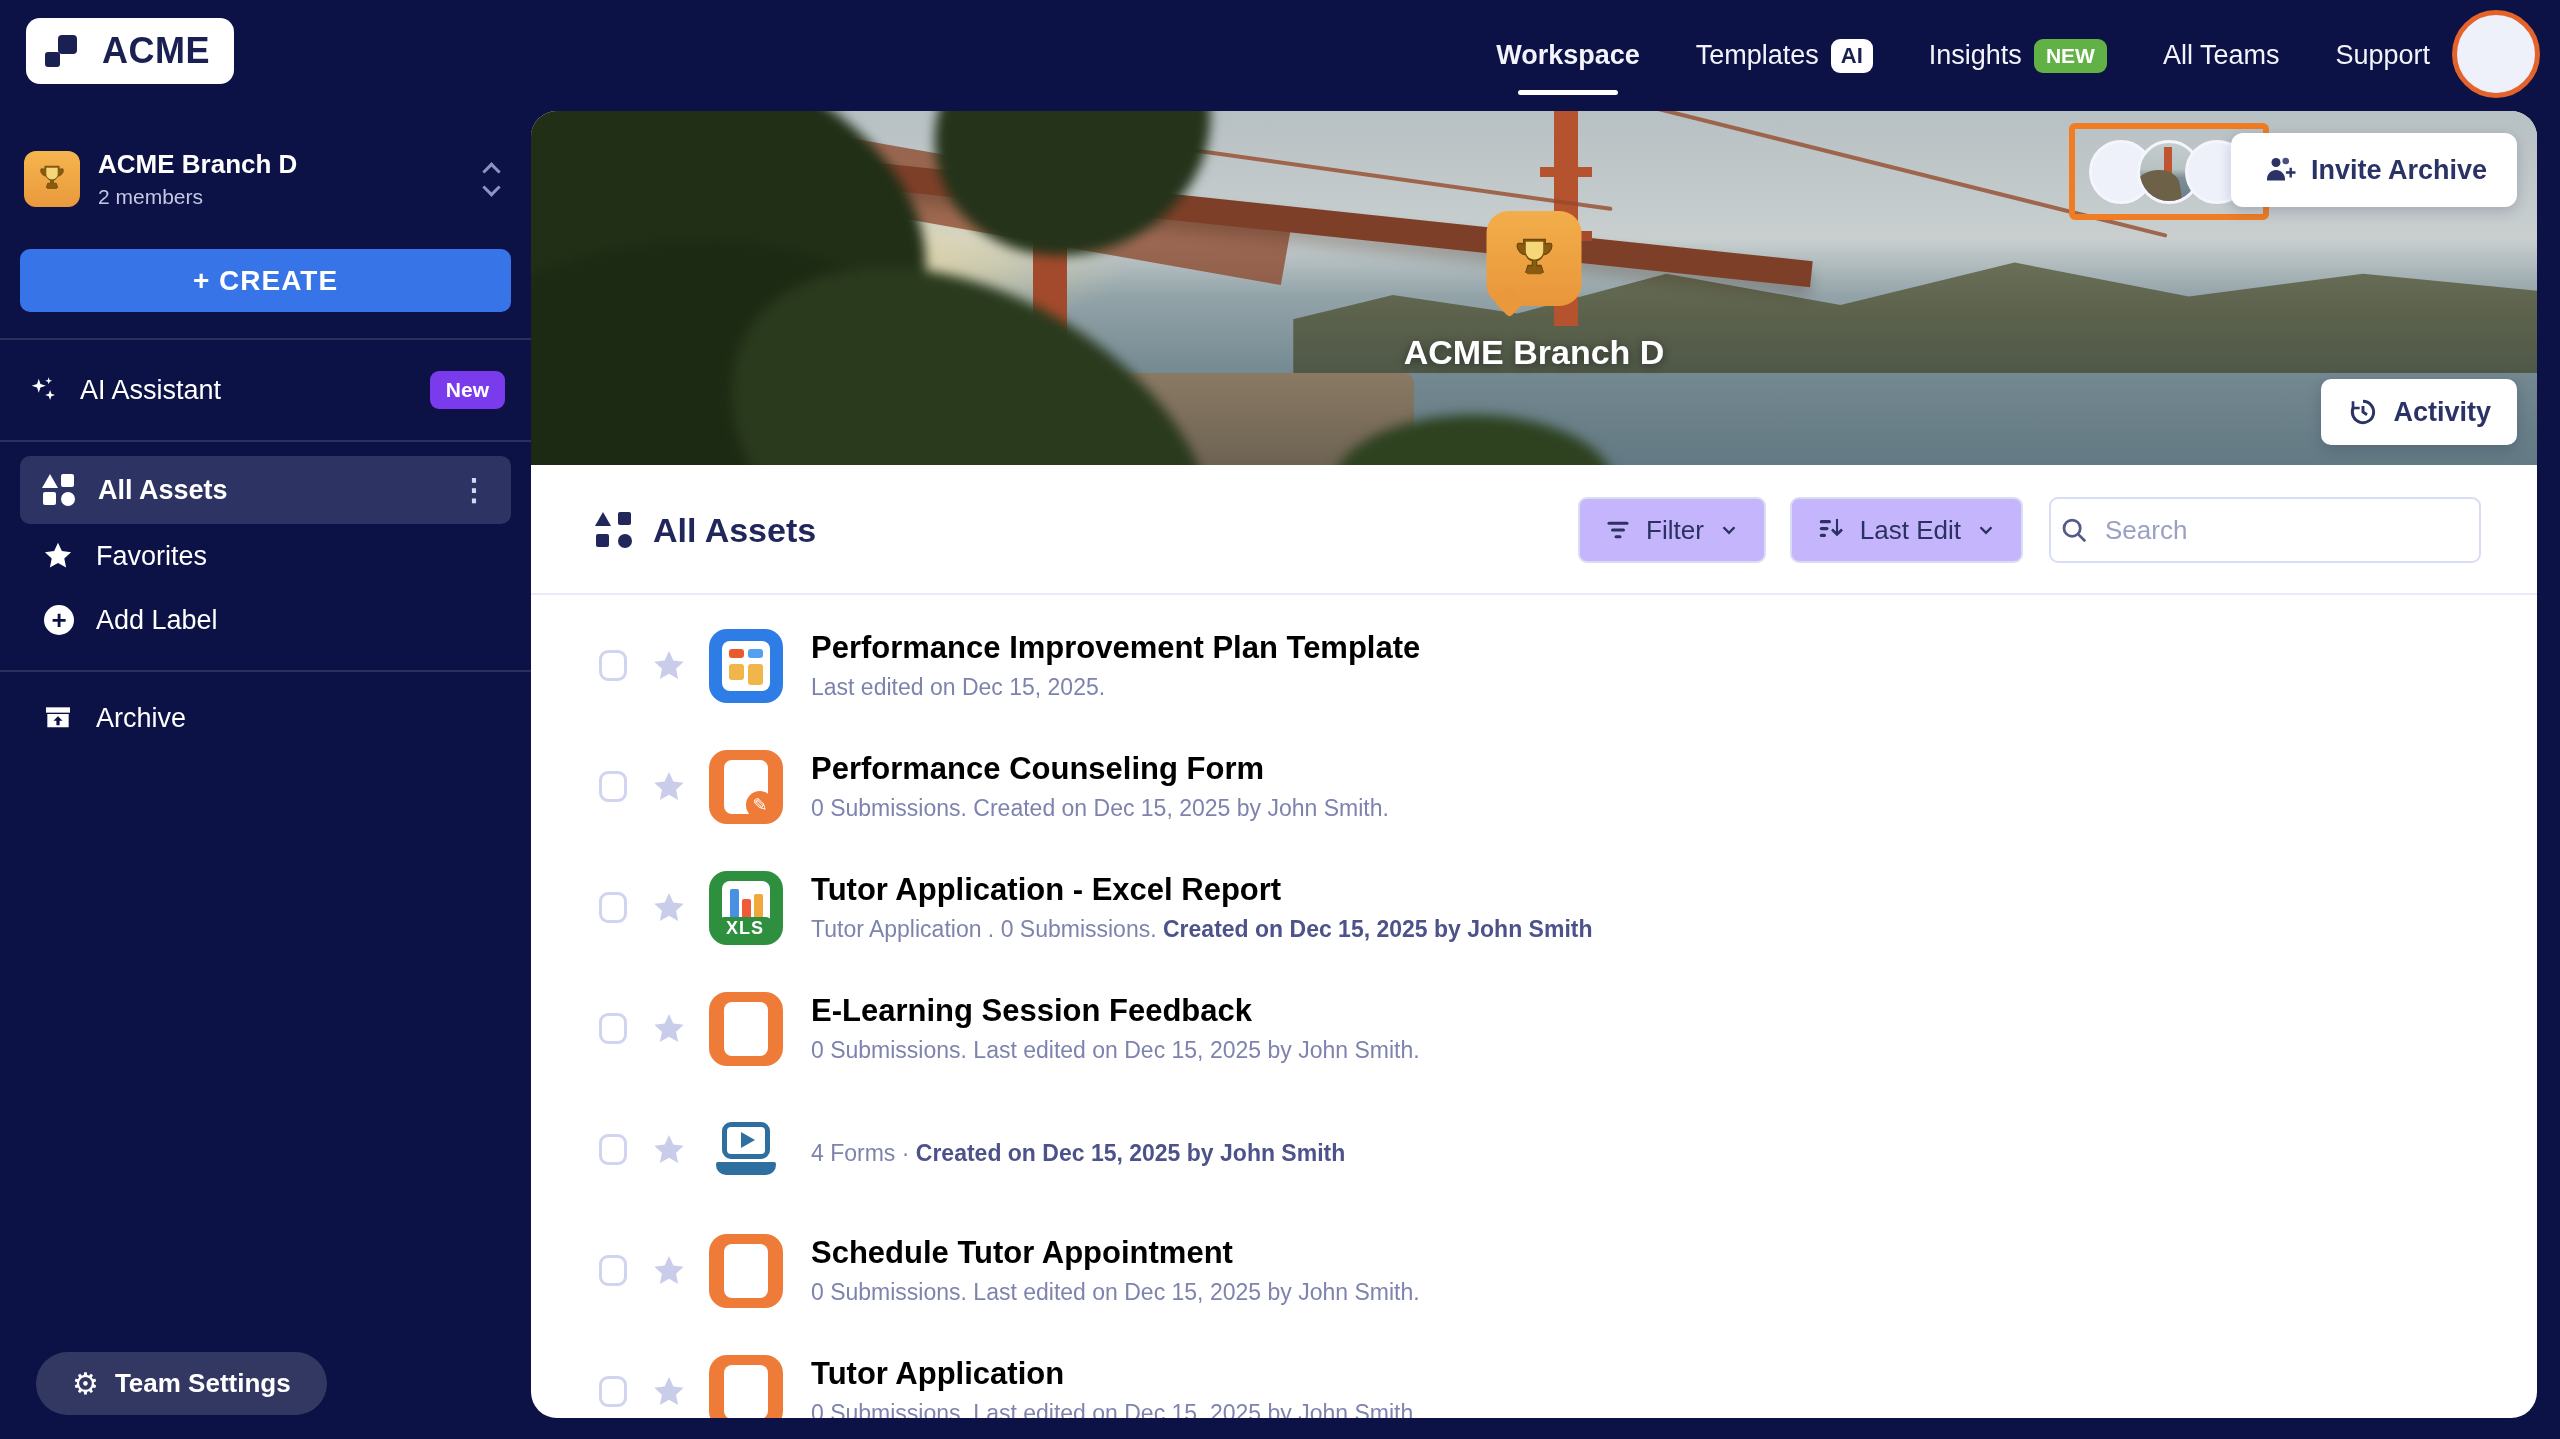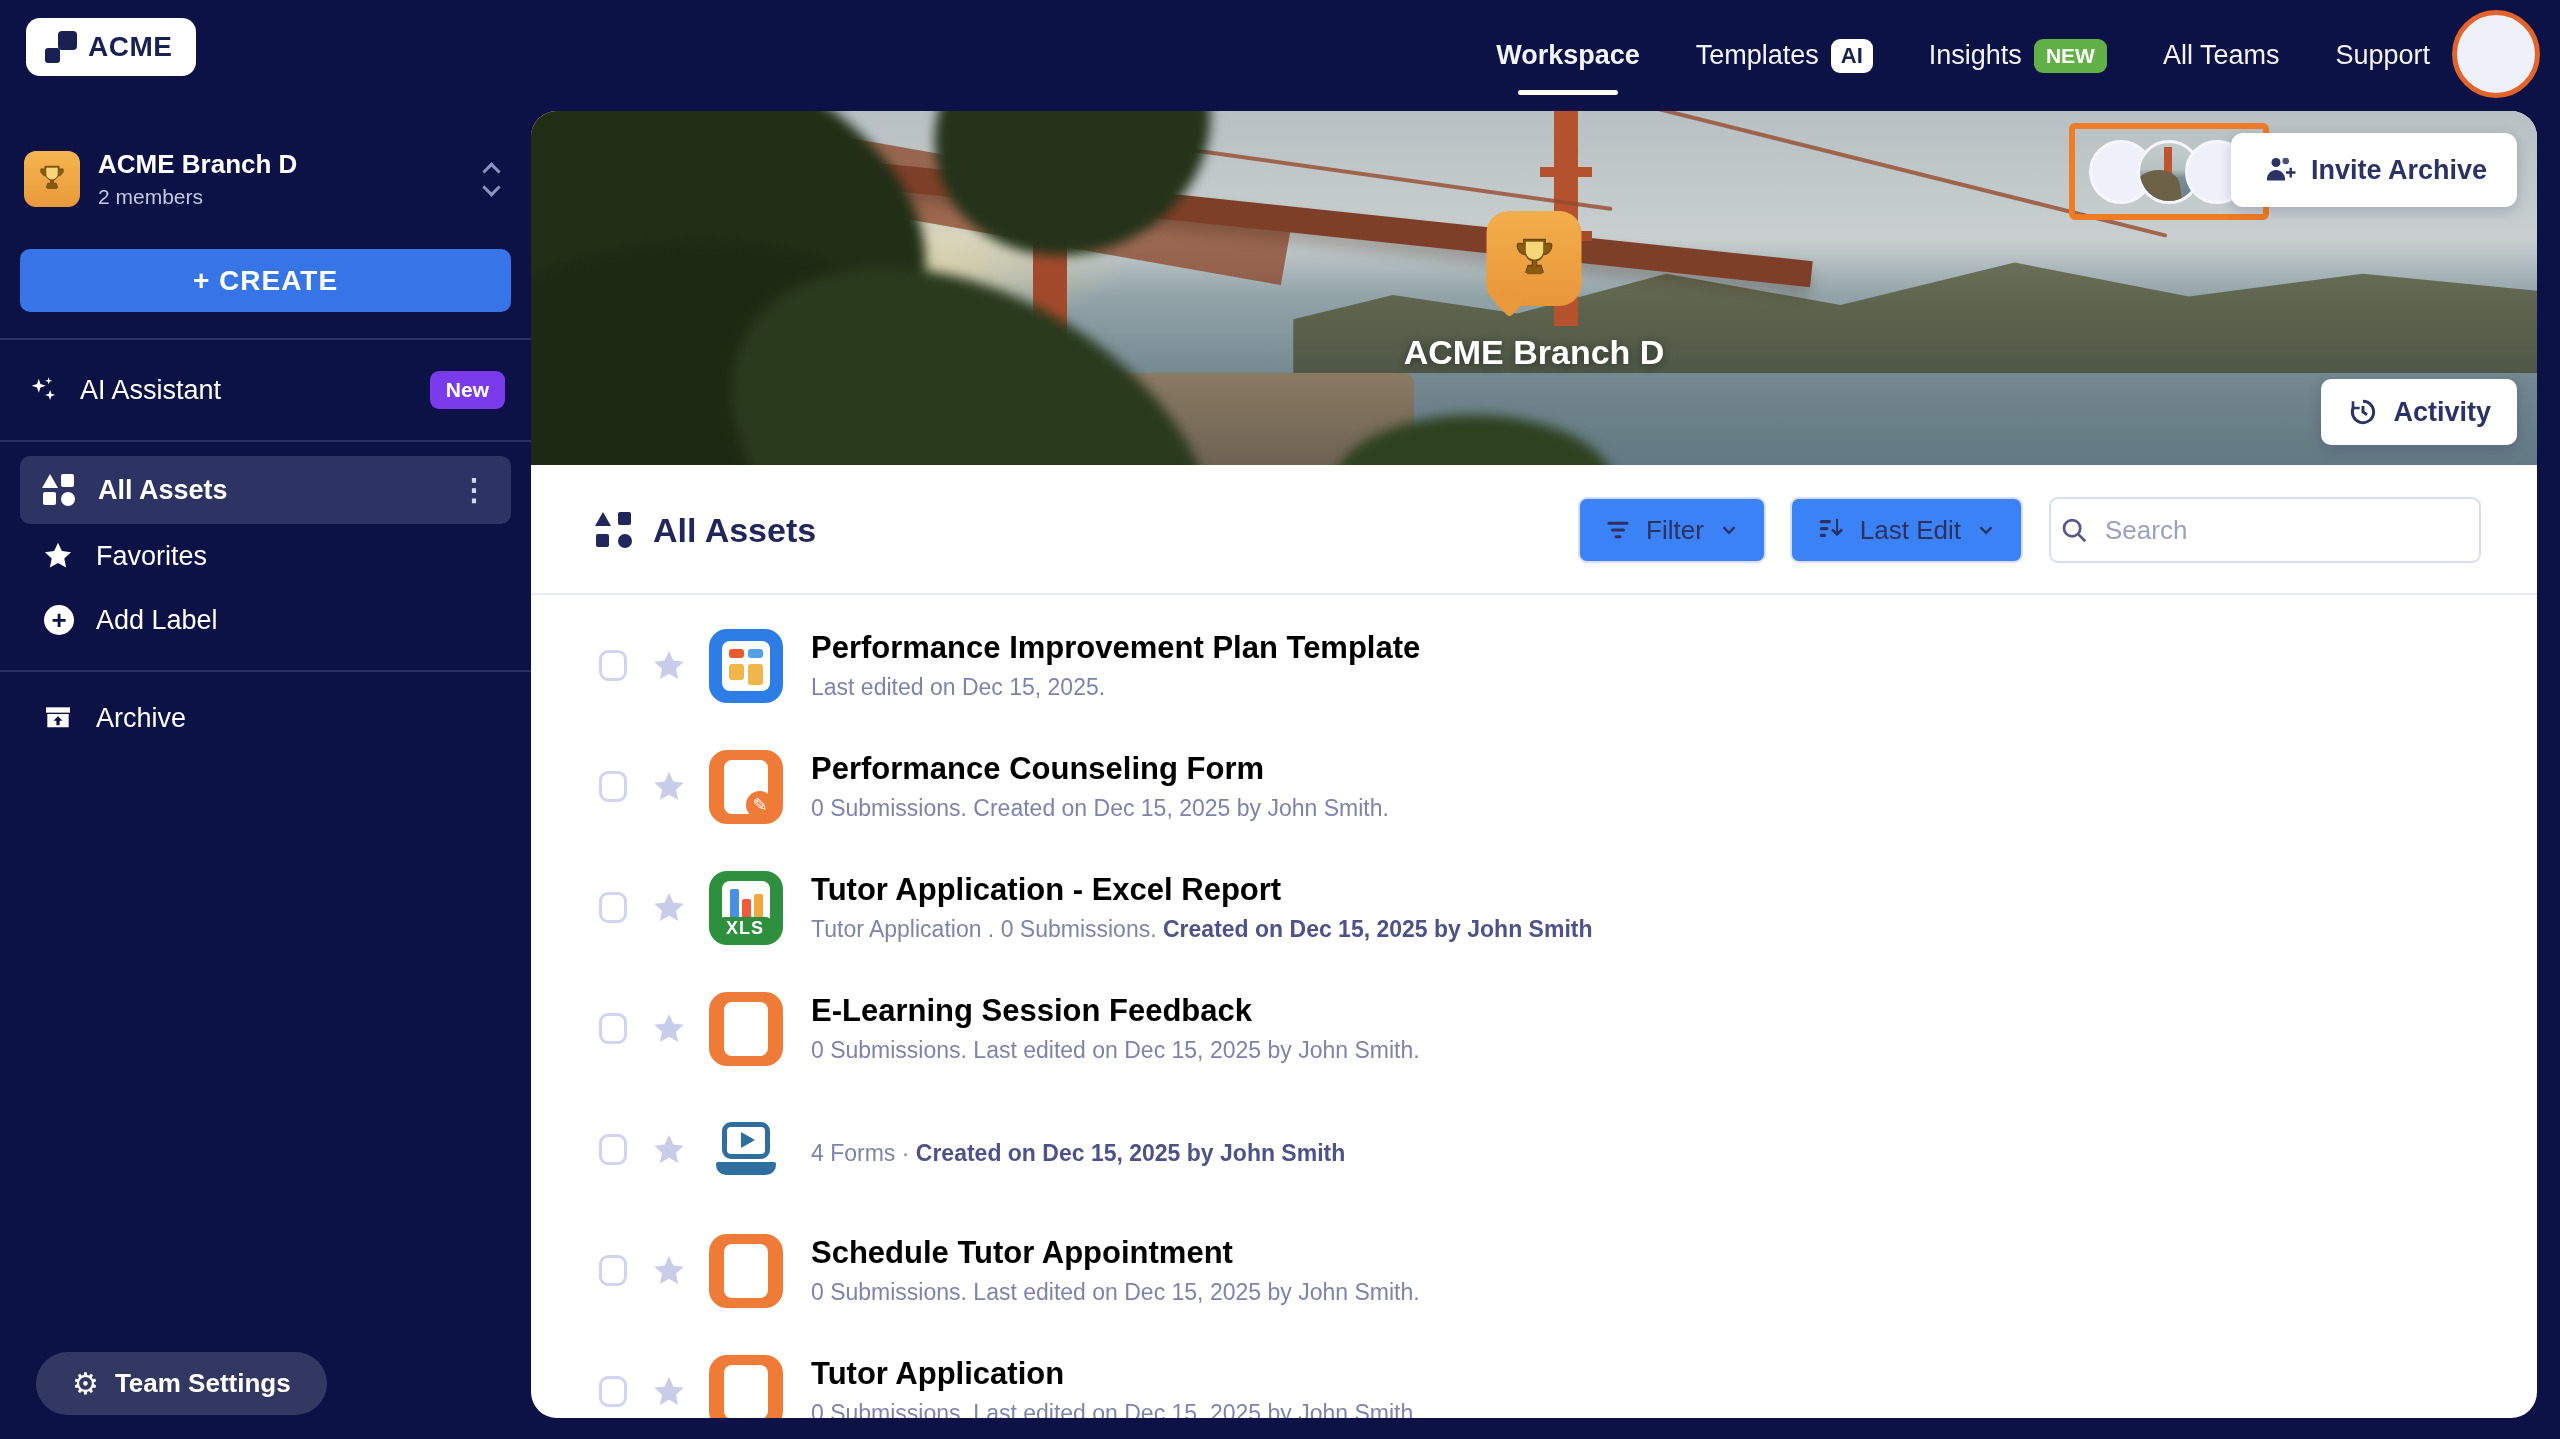--- a/index.html
+++ b/index.html
@@ -11,21 +11,21 @@
     overflow:hidden;
     color:#fff;
   }
   
   .topnav { position:absolute; top:0; left:0; width:2560px; height:111px; }
   .logo-pill { position:absolute; left:26px; top:18px; background:#fff; border-radius:14px;
     padding:12px 24px 12px 18px; display:flex; align-items:center; gap:10px; }
   .logo-mark { position:relative; width:34px; height:34px; }
   .logo-mark .sq1 { position:absolute; top:1px; right:1px; width:19px; height:19px; background:#1a2152; border-radius:4px; }
   .logo-mark .sq2 { position:absolute; bottom:1px; left:1px; width:15px; height:15px; background:#1a2152; border-radius:3px; }
-  .logo-text { color:#1a2152; font-weight:800; font-size:28px; letter-spacing:.5px; }
+  .logo-text { color:#1a2152; font-weight:800; font-size:36px; letter-spacing:.5px;margin-left:14px; }
   .nav-items { position:absolute; right:130px; top:0; height:111px; display:flex; align-items:center; gap:56px; }
   .nav-item { position:relative; font-size:27px; font-weight:500; color:#f3f4fb; cursor:pointer; display:flex; align-items:center; gap:12px; }
   .nav-item.active { font-weight:700; }
   .nav-item.active::after { content:""; position:absolute; left:15%; right:15%; bottom:-24px; height:5px; background:#fff; border-radius:3px; }
   .badge-ai { background:#fff; color:#1a2152; font-weight:800; font-size:22px; border-radius:9px; padding:4px 10px; }
   .badge-new-green { background:#62b146; color:#fff; font-weight:700; font-size:21px; border-radius:9px; padding:5px 12px; }
   .user-avatar { position:absolute; right:20px; top:10px; width:88px; height:88px; border-radius:50%;
     border:5px solid #e3632b; background:#eef0fa; overflow:hidden; }
   .person { position:relative; width:100%; height:100%; }
   .person .head { position:absolute; left:50%; transform:translateX(-50%); top:17%; width:37%; height:37%; border-radius:50%; background:#6d74c8; }
@@ -107,21 +107,21 @@
     gap:14px; color:#2b3266; font-family:inherit; font-weight:600; cursor:pointer; box-shadow:0 4px 14px rgba(10,18,70,.18); }
   .invite-btn { right:20px; top:22px; height:74px; padding:0 30px; font-size:27px; }
   .activity-btn { right:20px; bottom:20px; height:66px; padding:0 26px; font-size:27px; border-radius:10px; }
   
   .toolbar { display:flex; align-items:center; padding:32px 56px 30px 64px; }
   .tb-title-wrap { display:flex; align-items:center; gap:20px; }
   .tb-title-wrap .shapes { width:38px; height:38px; }
   .tb-title { font-size:34px; font-weight:700; color:#21275a; }
   .spacer { flex:1; }
   .tb-btn { display:flex; align-items:center; gap:14px; height:66px; padding:0 24px; border:2px solid #d9ddf4;
-    border-radius:9px; background:#3b82f6; color:#2b3160; font-family:inherit; font-size:26px; font-weight:500; cursor:pointer; }
+    border-radius:9px; background:#c4b5fd; color:#2b3160; font-family:inherit; font-size:26px; font-weight:500; cursor:pointer; }
   .tb-btn + .tb-btn { margin-left:24px; }
   .search-box { margin-left:26px; width:432px; height:66px; border:2px solid #d9ddf4; border-radius:9px;
     display:flex; align-items:center; padding:0 8px; gap:16px; }
   .search-box input { border:none; outline:none; flex:1; font-family:inherit; font-size:26px; color:#2b3160; background:transparent; }
   .search-box input::placeholder { color:#9aa0c4; }
   .list-divider { height:2px; background:#e9ecf8; }
   
   .rows { padding:10px 56px 0 68px; }
   .asset-row { display:flex; align-items:center; height:121px; }
   .cbx { width:28px; height:31px; border:3px solid #d0d4f0; border-radius:9px; background:#fff; flex:none; cursor:pointer; }

